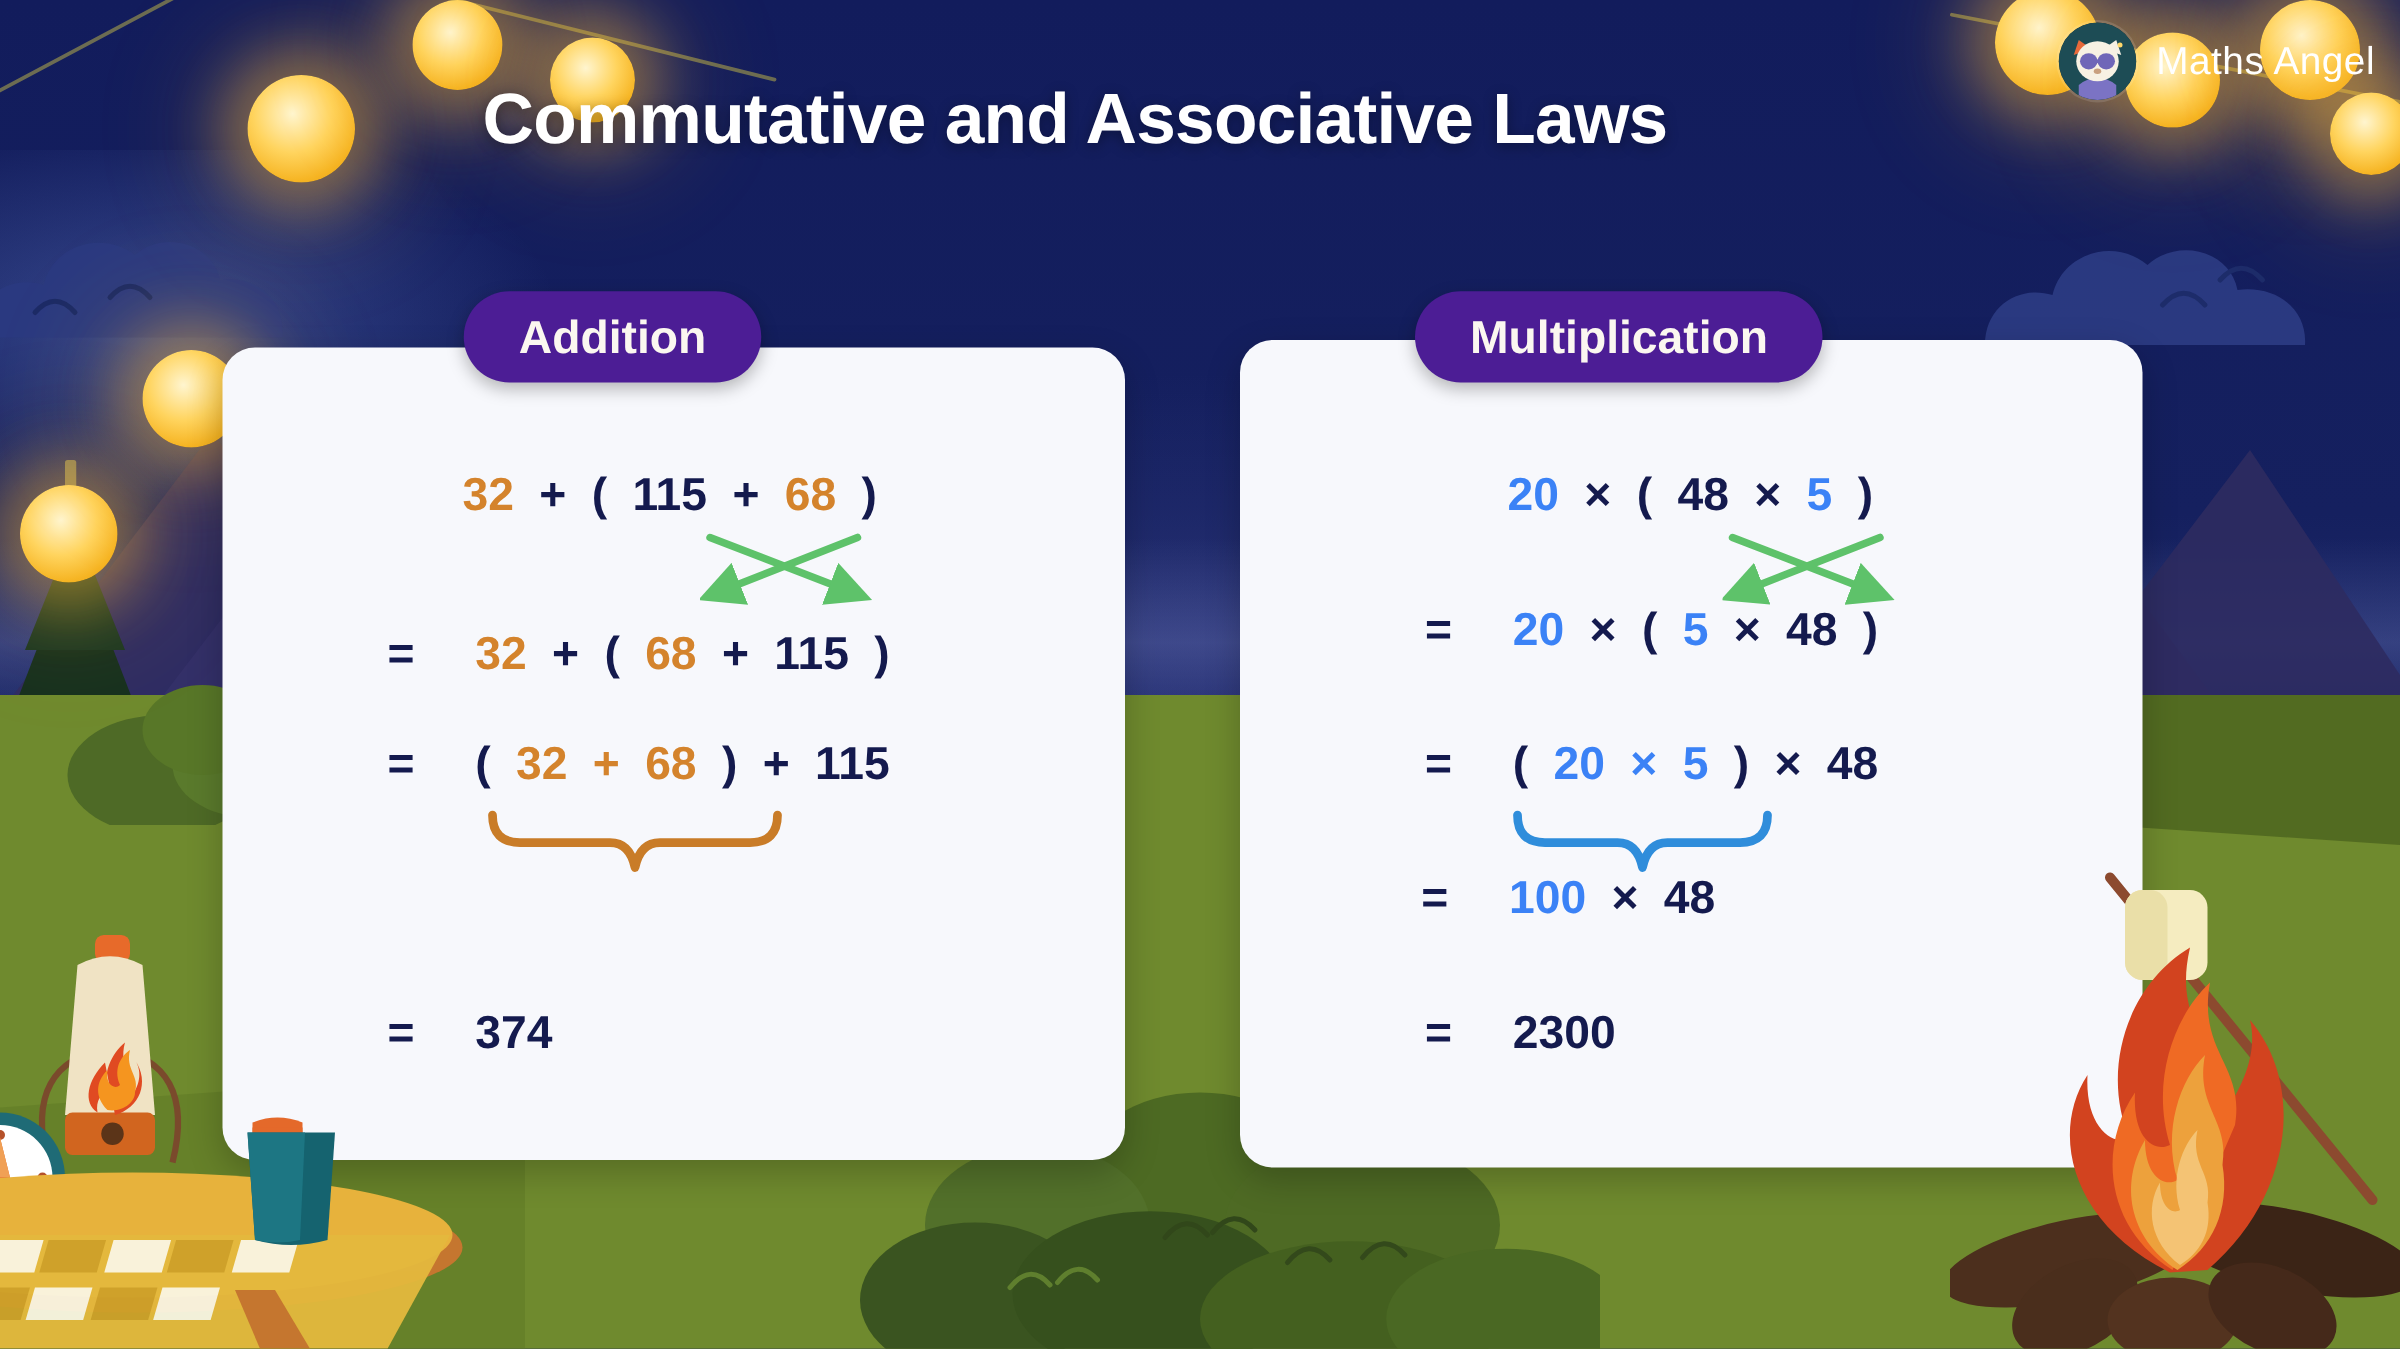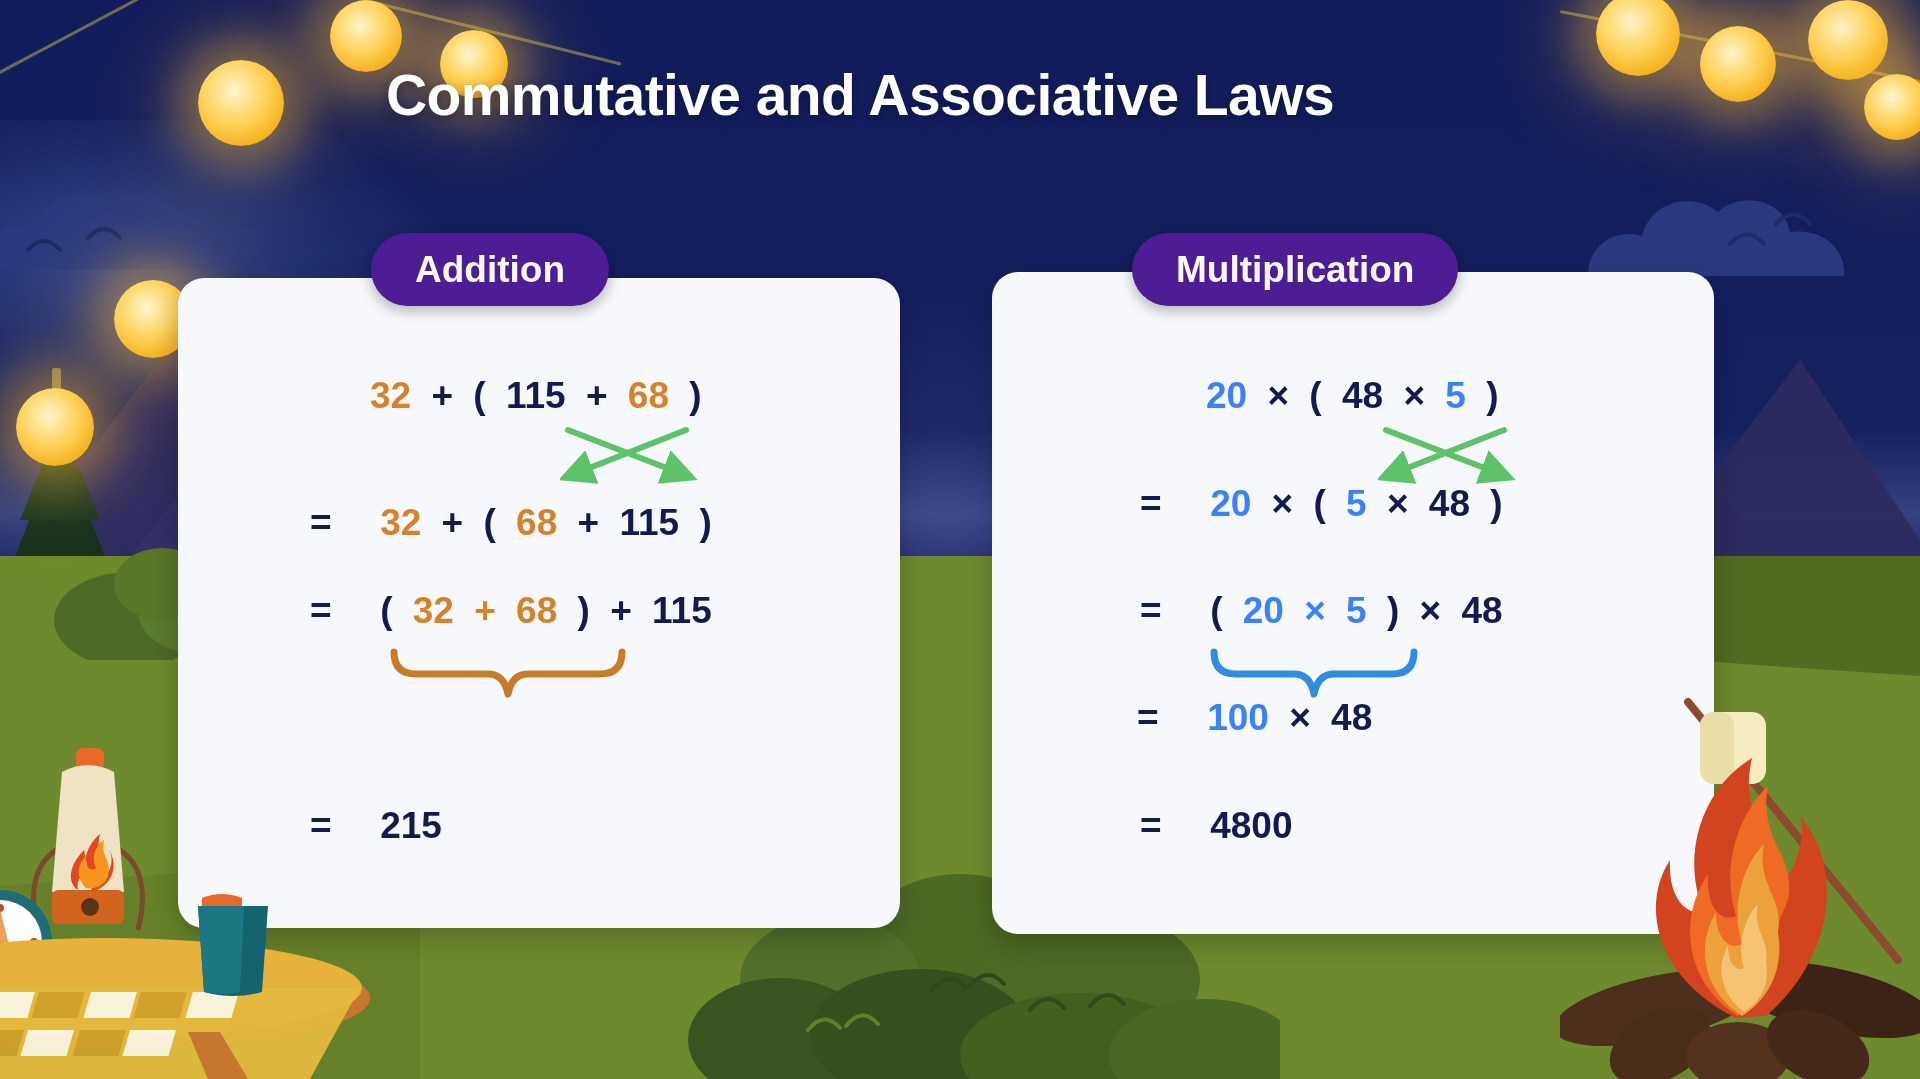--- a/index.html
+++ b/index.html
@@ -170,20 +170,37 @@
     <div class="bulb" style="left:330px; top:0px;   width:72px; height:72px;"></div>
     <div class="bulb" style="left:440px; top:30px;  width:68px; height:68px;"></div>
     <div class="bulb" style="left:1596px; top:-8px; width:84px; height:84px;"></div>
     <div class="bulb" style="left:1700px; top:26px; width:76px; height:76px;"></div>
     <div class="bulb" style="left:1808px; top:0px;  width:80px; height:80px;"></div>
     <div class="bulb" style="left:1864px; top:74px; width:66px; height:66px;"></div>
   </div>
 
   <div class="title">Commutative and Associative Laws</div>
 
+  <div class="brand">
+    <div class="avatar">
+      <svg viewBox="0 0 62 62" width="62" height="62">
+        <circle cx="31" cy="31" r="31" fill="#1d4c55"></circle>
+        <path d="M16,50 q15,-12 30,0 l0,12 l-30,0 Z" fill="#7b73c4"></path>
+        <path d="M12,26 l4,-12 l10,7 Z" fill="#e8693a"></path>
+        <path d="M50,26 l-4,-12 l-10,7 Z" fill="#f5f0e4"></path>
+        <ellipse cx="31" cy="31" rx="17" ry="16" fill="#f7f1e3"></ellipse>
+        <ellipse cx="24" cy="31" rx="7" ry="6.5" fill="#6f66b8"></ellipse>
+        <ellipse cx="38" cy="31" rx="7" ry="6.5" fill="#6f66b8"></ellipse>
+        <rect x="30" y="29.5" width="2.5" height="3" fill="#6f66b8"></rect>
+        <ellipse cx="31" cy="39" rx="3" ry="2.2" fill="#c9a07e"></ellipse>
+        <circle cx="49" cy="18" r="2" fill="#ffd86b"></circle>
+      </svg>
+    </div>
+    <div class="brand-name">Maths Angel</div>
+  </div>
 
   <div class="card" id="card-add"></div>
   <div class="pill" id="pill-add">Addition</div>
 
   <div class="eq" style="left:370px; top:375px;">
     <span class="hl-o" style="margin-right: 10px;">32</span>
     <span class="op" style="margin-right: 10px;">+</span>
     <span class="op" style="margin-right: 10px;">(</span>
     <span class="op" style="margin-right: 10px;">115</span>
     <span class="op" style="margin-right: 10px;">+</span>
@@ -226,21 +243,21 @@
   </div>
 
   <svg class="brace" style="left:388px; top:646px; width:240px; height:58px;">
     <path d="M6,6 q0,22 22,22 l72,0 q16,0 20,20 q4,-20 20,-20 l72,0 q22,0 22,-22" stroke="#c97c28" stroke-width="7" fill="none" stroke-linecap="round" stroke-linejoin="round"></path>
   </svg>
 
 
   <div class="eq" style="left:310px; top:805px;">
     <span class="op" style="margin-right: 10px;">=</span>
     <span style="display:inline-block;width:18px"></span>
-    <span class="op" style="margin-right: 10px;">215</span>
+    <span class="op" style="margin-right: 10px;">374</span>
   </div>
 
   <div class="card" id="card-mul"></div>
   <div class="pill" id="pill-mul">Multiplication</div>
 
   <div class="eq" style="left:1206px; top:375px;">
     <span class="hl-b" style="margin-right: 10px;">20</span>
     <span class="op" style="margin-right: 10px;">×</span>
     <span class="op" style="margin-right: 10px;">(</span>
     <span class="op" style="margin-right: 10px;">48</span>
@@ -286,21 +303,21 @@
     <span class="op" style="margin-right: 10px;">=</span>
     <span style="display:inline-block;width:18px"></span>
     <span class="hl-b" style="margin-right: 10px;">100</span>
     <span class="op" style="margin-right: 10px;">×</span>
     <span class="op" style="margin-right: 10px;">48</span>
   </div>
 
   <div class="eq" style="left:1140px; top:805px;">
     <span class="op" style="margin-right: 10px;">=</span>
     <span style="display:inline-block;width:18px"></span>
-    <span class="op" style="margin-right: 10px;">4800</span>
+    <span class="op" style="margin-right: 10px;">2300</span>
   </div>
 
   <svg class="decor" style="left:1560px; top:660px; width:370px; height:419px;">
 
     <line x1="128" y1="42" x2="338" y2="300" stroke="#8c4a2f" stroke-width="8" stroke-linecap="round"></line>
 
     <rect x="140" y="52" width="66" height="72" rx="14" fill="#f5ecc0"></rect>
     <rect x="140" y="52" width="34" height="72" rx="14" fill="#eadfa8"></rect>
 
     <ellipse cx="96" cy="348" rx="104" ry="32" fill="#4c2f1d" transform="rotate(-12 96 348)"></ellipse>

